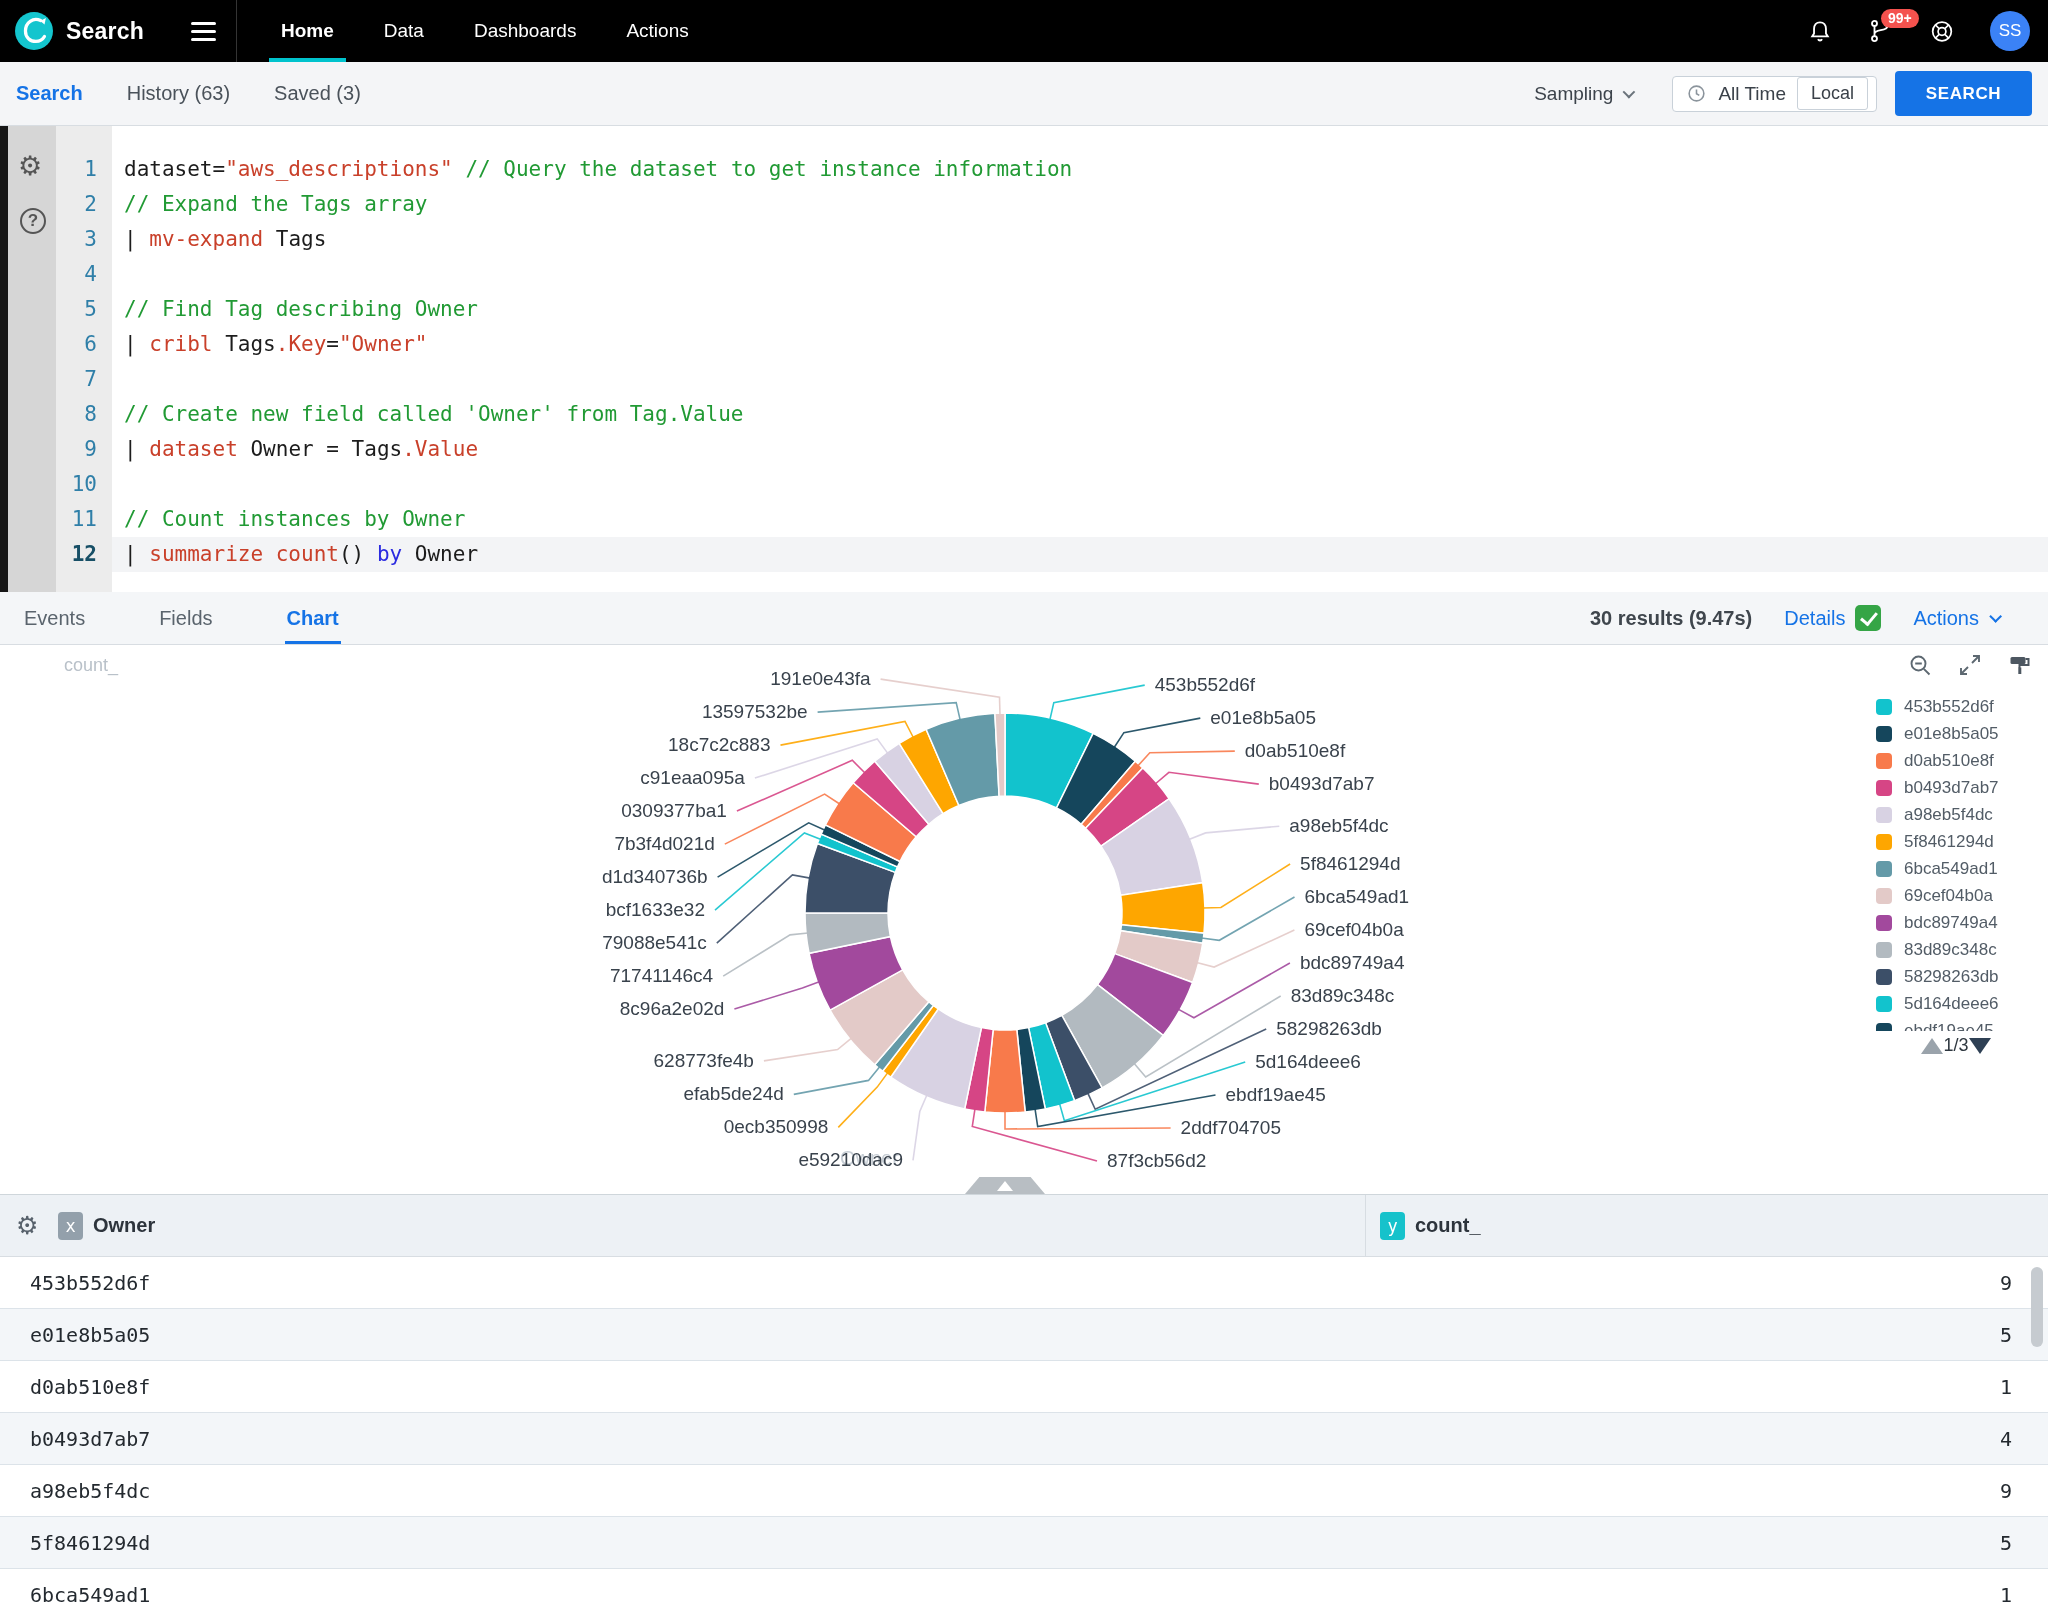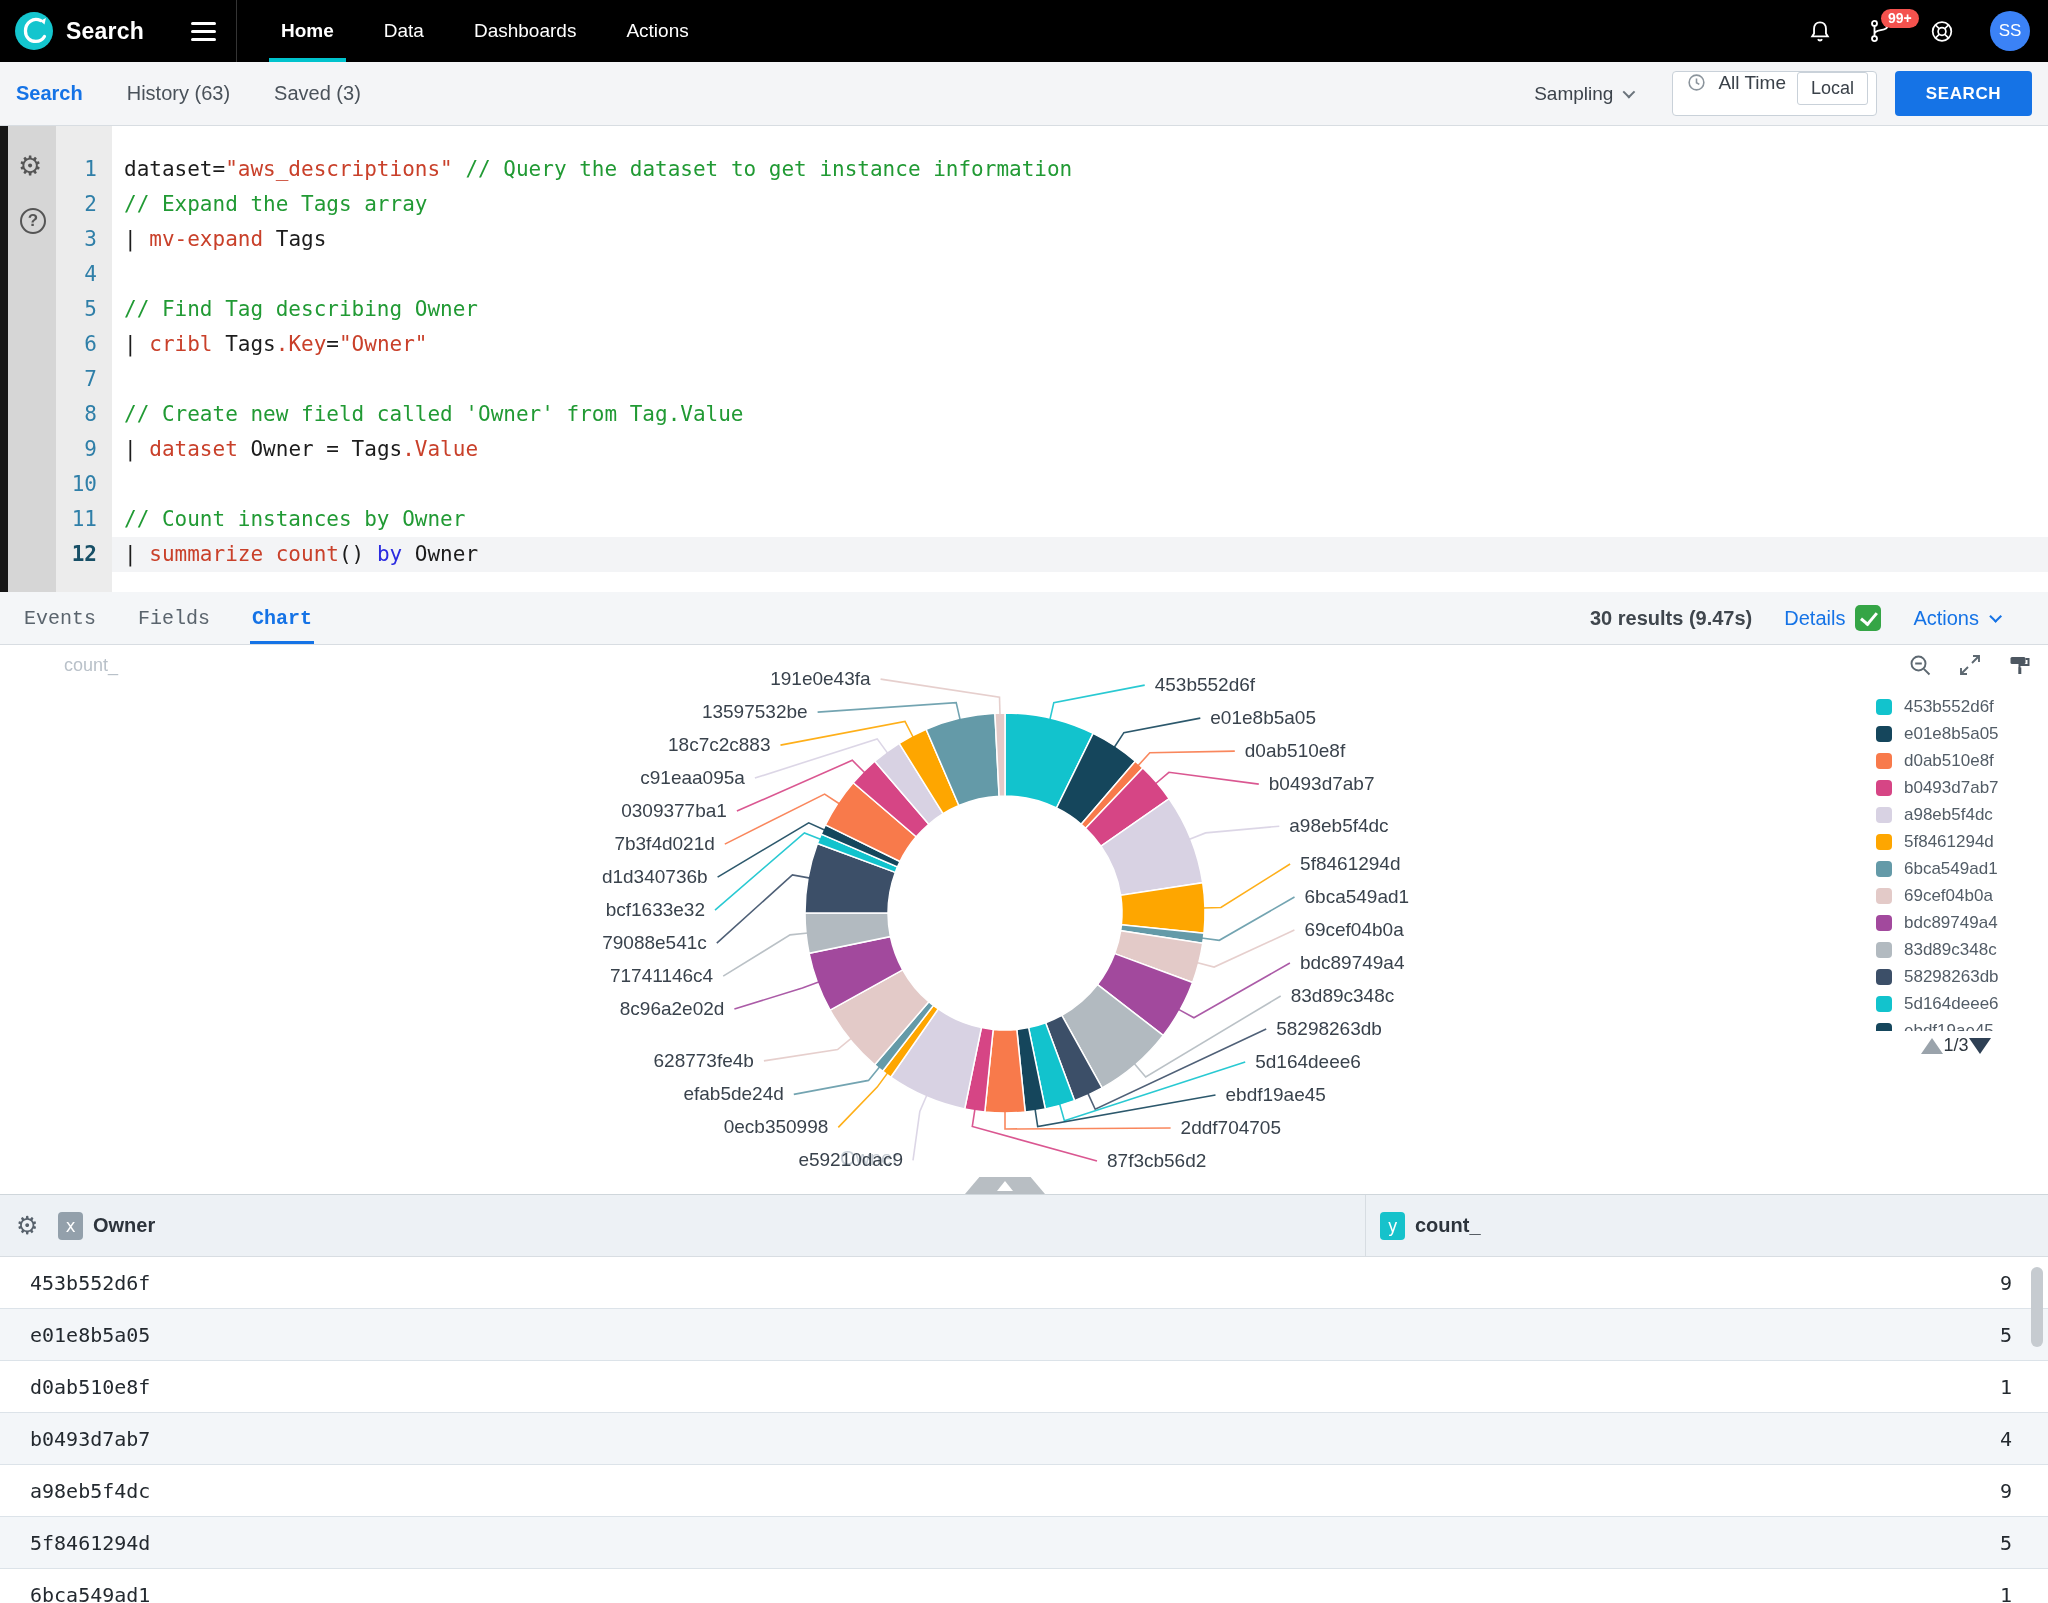--- a/index.html
+++ b/index.html
@@ -29,22 +29,22 @@
   .toolbar { height:64px; background:#f4f5f7; border-bottom:1px solid #d8dde2;
     display:flex; align-items:center; padding:0 16px; }
   .tb-tabs { display:flex; gap:44px; align-items:center; }
   .tb-tab { font-size:20px; color:#4a525a; cursor:pointer; }
   .tb-tab.active { color:#1573e6; font-weight:700; }
   .tb-right { margin-left:auto; display:flex; align-items:center; gap:18px; }
   .sampling { display:flex; align-items:center; gap:10px; font-size:19px; color:#3c434b;
     margin-right:22px; cursor:pointer; }
   .chev { width:9px; height:9px; border-right:2px solid #6a737b; border-bottom:2px solid #6a737b;
     transform:rotate(45deg) translateY(-2px); display:inline-block; }
-  .timebox { height:45px; background:#fff; border:1px solid #c9d1d9; border-radius:4px;
-    display:flex; align-items:flex-start; gap:11px; padding:0 8px 0 13px; cursor:pointer; }
+  .timebox { height:36px; background:#fff; border:1px solid #c9d1d9; border-radius:4px;
+    display:flex; align-items:center; gap:11px; padding:0 8px 0 13px; cursor:pointer; }
   .timebox .range { font-size:19px; color:#3a4149; }
   .local-chip { border:1px solid #c9d1d9; border-radius:3px; padding:5px 13px; font-size:18px;
     color:#3a4149; background:#fff; cursor:pointer; }
   .search-btn { width:137px; height:45px; background:#1573e6; color:#fff; border:none; border-radius:4px;
     font-size:17px; font-weight:700; letter-spacing:.6px; cursor:pointer; font-family:"Liberation Sans",sans-serif; }
 
   
   .editor { height:466px; position:relative; background:#fff; }
   .ed-strip { position:absolute; left:0; top:0; bottom:0; width:8px; background:#161616; }
   .ed-gutter { position:absolute; left:8px; top:0; bottom:0; width:48px; background:#d6d6d6; }
@@ -58,21 +58,21 @@
     font-family:"DejaVu Sans Mono",monospace; font-size:21px; }
   .ed-line .ln { width:112px; padding-right:15px; text-align:right; color:#2f7fa8; flex:none; }
   .ed-line .code { flex:1; padding-left:12px; white-space:pre; color:#1c1c1c; }
   .ed-line.active .code { background:#f3f4f6; }
   .ed-line.active .ln { color:#174f66; font-weight:700; }
   .tk-s { color:#c9402a; } .tk-c { color:#219a34; } .tk-b { color:#2b2be0; } .tk-d { color:#1c1c1c; }
 
   
   .resultsbar { height:53px; background:#f4f6f8; border-bottom:1px solid #d8dde2;
     display:flex; align-items:stretch; padding:0 24px; }
-  .res-tabs { display:flex; gap:42px;font-family:Liberation Mono, monospace; }
+  .res-tabs { display:flex; gap:74px; }
   .res-tab { position:relative; display:flex; align-items:center; font-size:20px; color:#5a646d; cursor:pointer; }
   .res-tab.active { color:#1573e6; font-weight:700; }
   .res-tab.active::after { content:''; position:absolute; left:-2px; right:-2px; bottom:0; height:3px; background:#1573e6; }
   .res-right { margin-left:auto; display:flex; align-items:center; gap:32px; padding-right:26px; }
   .res-summary { font-size:20px; color:#3f464d; font-weight:600;margin-left:33px; }
   .res-link { font-size:20px; color:#1573e6; cursor:pointer; display:flex; align-items:center; gap:10px; }
   .checkbox { width:26px; height:26px; background:#35a546; border-radius:5px; position:relative; cursor:pointer; }
   .checkbox::after { content:''; position:absolute; left:9px; top:4px; width:7px; height:13px;
     border-right:3px solid #fff; border-bottom:3px solid #fff; transform:rotate(40deg); }
   .chev-blue { width:9px; height:9px; border-right:2px solid #1573e6; border-bottom:2px solid #1573e6;

